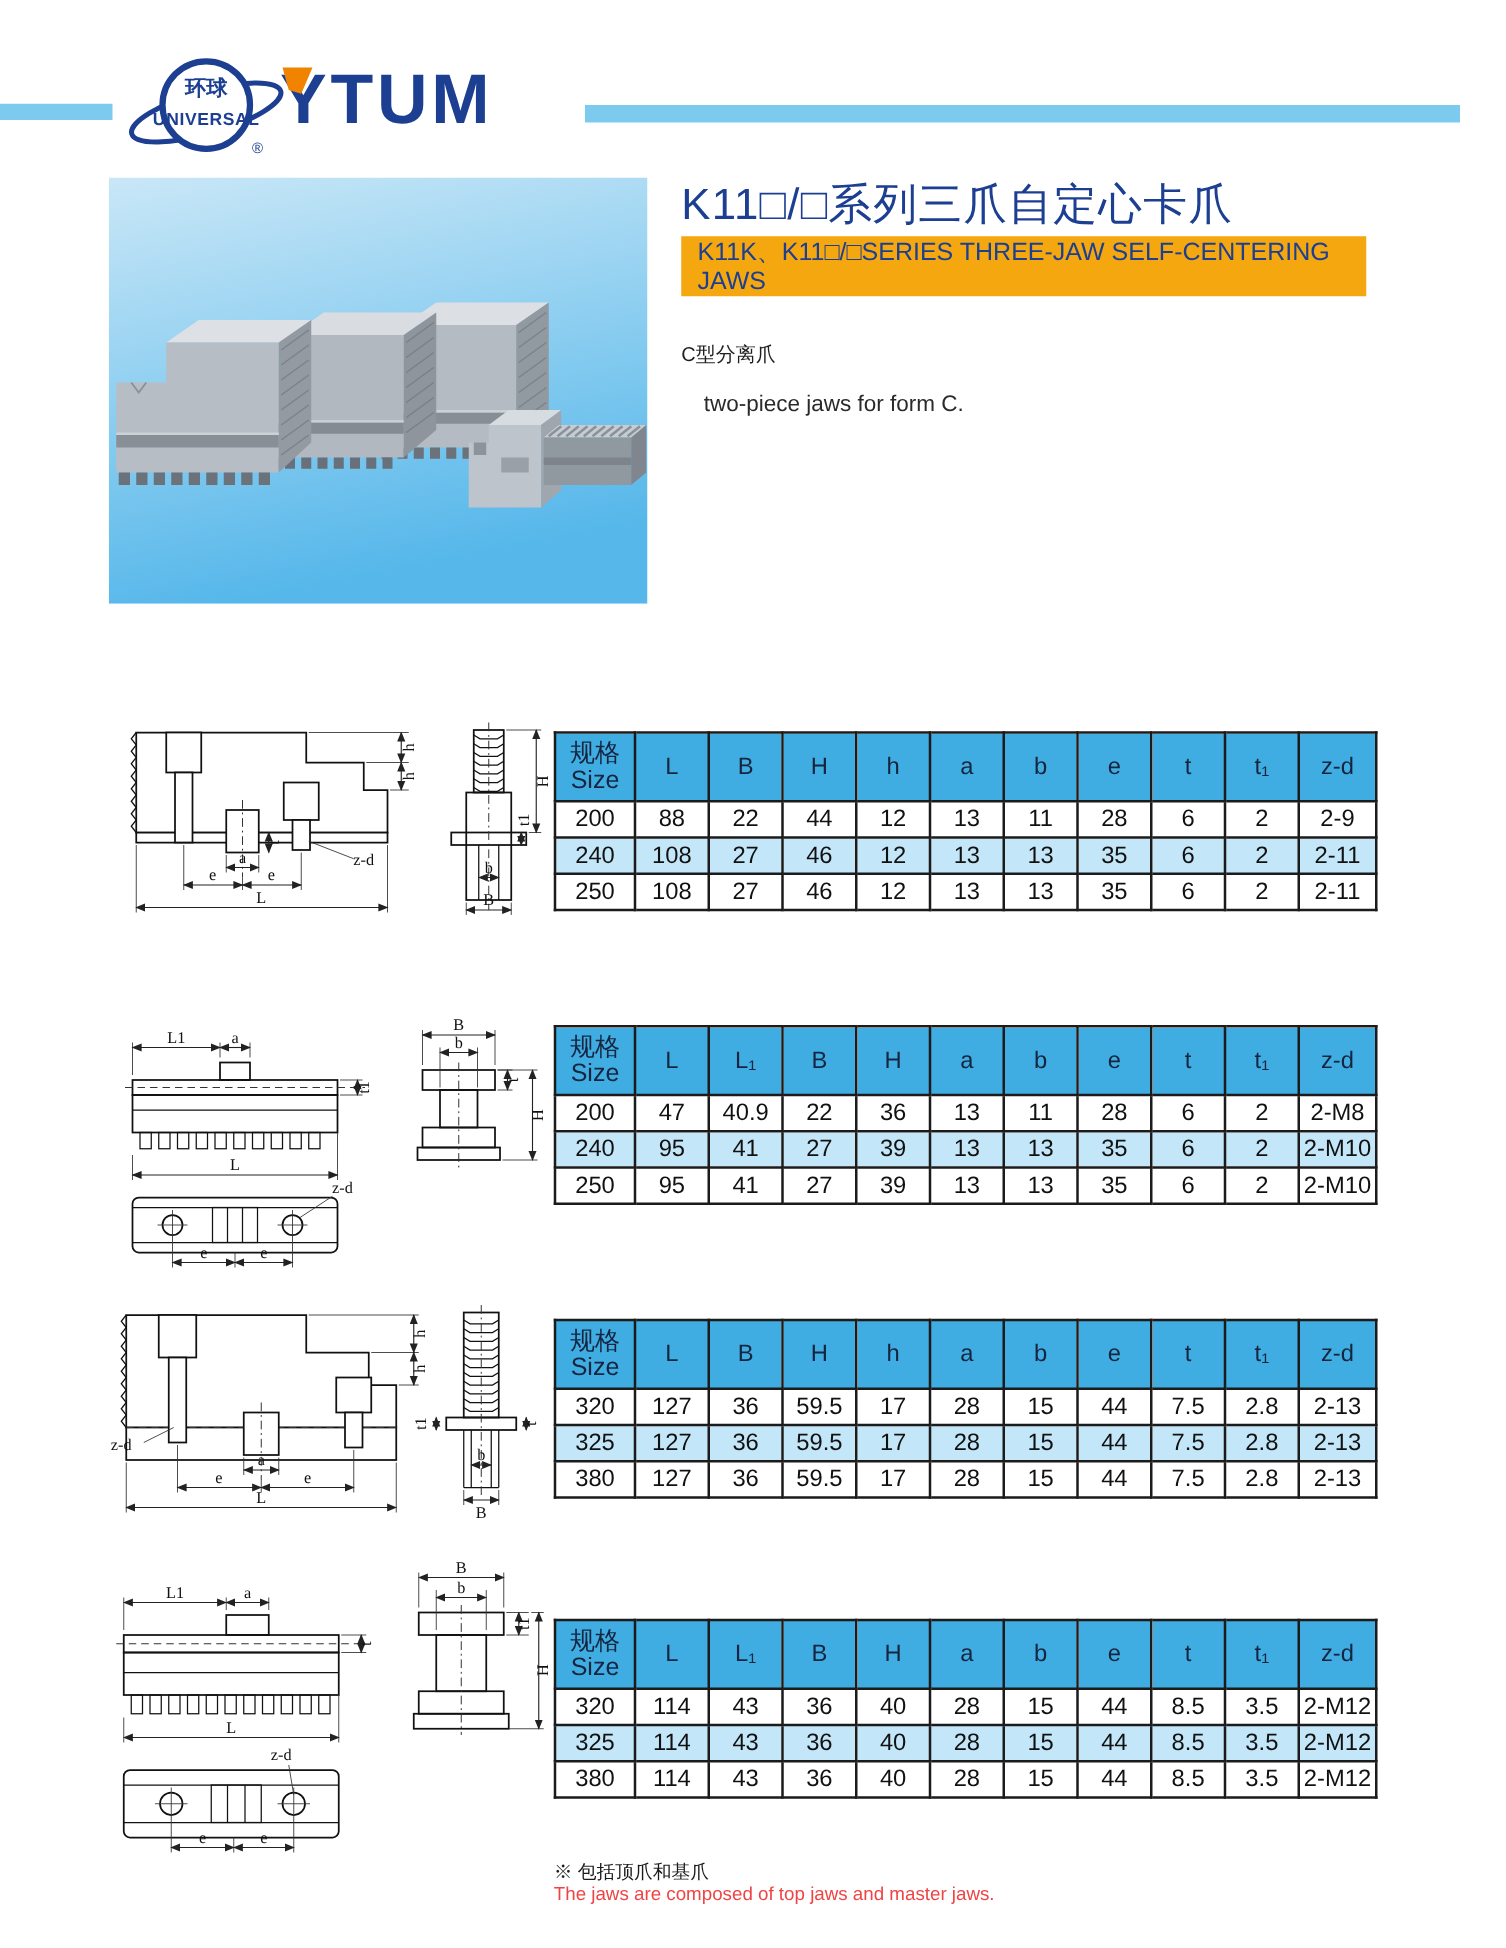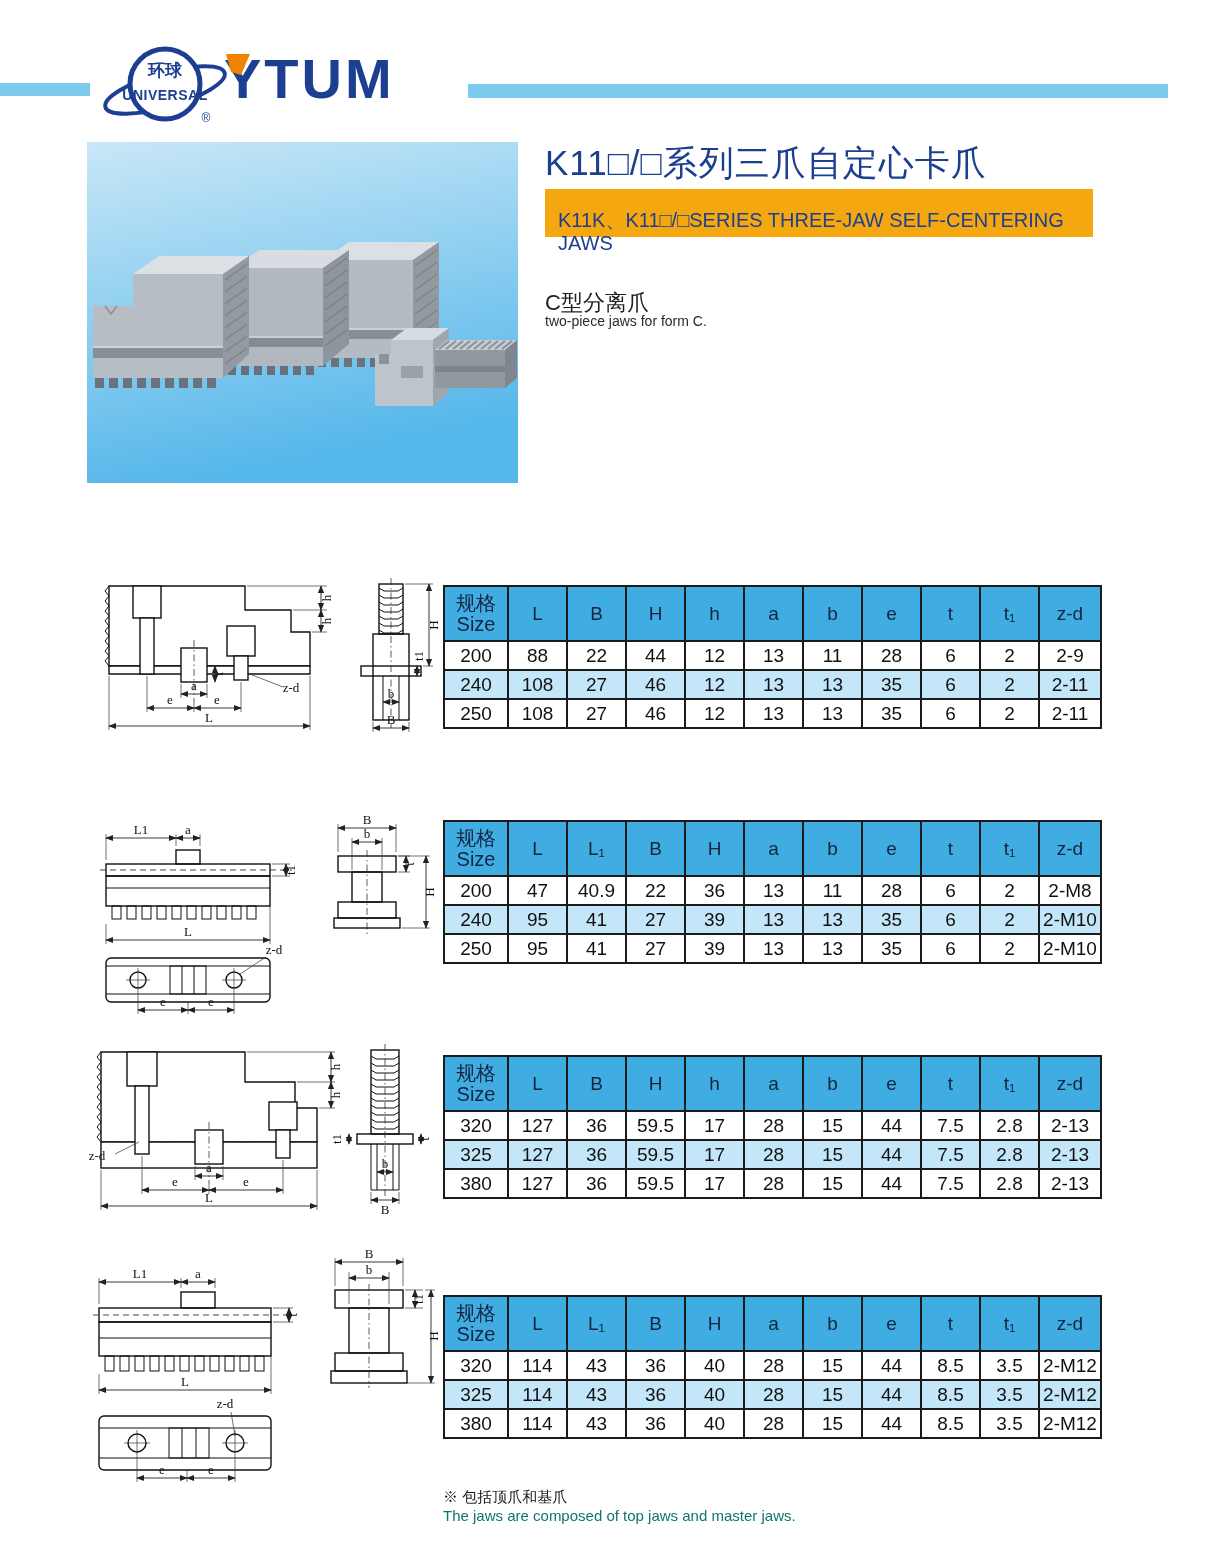--- a/index.html
+++ b/index.html
@@ -8,44 +8,44 @@
   html,body{margin:0;padding:0;background:#fff;}
   body{font-family:"Liberation Sans",sans-serif;}
   .page{position:relative;width:1168px;height:1558px;background:#fff;overflow:hidden;}
   .abs{position:absolute;}
   
   .bar{background:var(--bar);}
   .wordmark-svg text{font-family:"Liberation Sans",sans-serif;font-weight:bold;letter-spacing:3px;}
   
   .heading{left:545px;top:140px;font-size:35px;font-weight:normal;color:var(--navy);letter-spacing:1px;}
   .banner{left:545px;top:189px;width:548px;height:48px;background:var(--orange);color:var(--navy);
-          font-size:20px;line-height:23px;padding:20px 0 0 13px;box-sizing:border-box;font-weight:500;}
-  .sub-cn{left:545px;top:288px;font-size:22px;color:#1f1f1f;}
-  .sub-en{left:545px;top:313px;font-size:14px;color:#2a2a2a;}
+          font-size:20px;line-height:23px;padding:2px 0 0 13px;box-sizing:border-box;font-weight:500;}
+  .sub-cn{left:545px;top:274px;font-size:16px;color:#1f1f1f;}
+  .sub-en{left:563px;top:313px;font-size:18px;color:#2a2a2a;}
   
   .tablebox{left:443px;width:660px;}
   table.spec-table{border-collapse:collapse;table-layout:fixed;width:657px;}
   .spec-table th,.spec-table td{border:2px solid #1b1b1b;text-align:center;vertical-align:middle;
     font-family:"Liberation Sans",sans-serif;color:#111;overflow:hidden;}
   .spec-table th{background:var(--hdr-blue);height:51px;font-size:19px;font-weight:normal;color:#152540;}
   .spec-table th .two{font-size:20px;line-height:21px;}
   .spec-table td{height:25px;font-size:19px;}
   .spec-table tr.hl td{background:var(--hl);}
   
   .drawing text{font-family:"Liberation Serif",serif;font-size:13px;fill:#111;text-anchor:middle;}
   .drawing .ol{fill:none;stroke:#111;stroke-width:1.4;}
   .drawing .th{fill:none;stroke:#111;stroke-width:1;}
   .drawing .wh{fill:#fff;stroke:#111;stroke-width:1.4;}
   .drawing .dim{stroke:#222;stroke-width:0.9;fill:none;}
   .drawing .ext{stroke:#333;stroke-width:0.7;fill:none;}
   .drawing .cl{stroke:#333;stroke-width:0.8;fill:none;stroke-dasharray:7 3 1.5 3;}
   .drawing .dash{stroke:#333;stroke-width:0.9;fill:none;stroke-dasharray:6 4;}
   
   .note-cn{left:443px;top:1488px;font-size:15px;color:#1a1a1a;}
-  .note-en{left:443px;top:1507px;font-size:15px;color:#0f766e;text-align:center;}
+  .note-en{left:443px;top:1507px;font-size:15px;color:#ef4444;text-align:center;}
 </style>
 </head>
 <body>
 
 <div class="page">
 
   <div class="abs bar" style="left:0;top:83px;width:90px;height:13px;"></div>
   <div class="abs bar" style="left:468px;top:84px;width:737px;height:14px;"></div>
 
   <svg class="abs" style="left:100px;top:38px;" width="130" height="95" viewBox="0 0 130 95">

